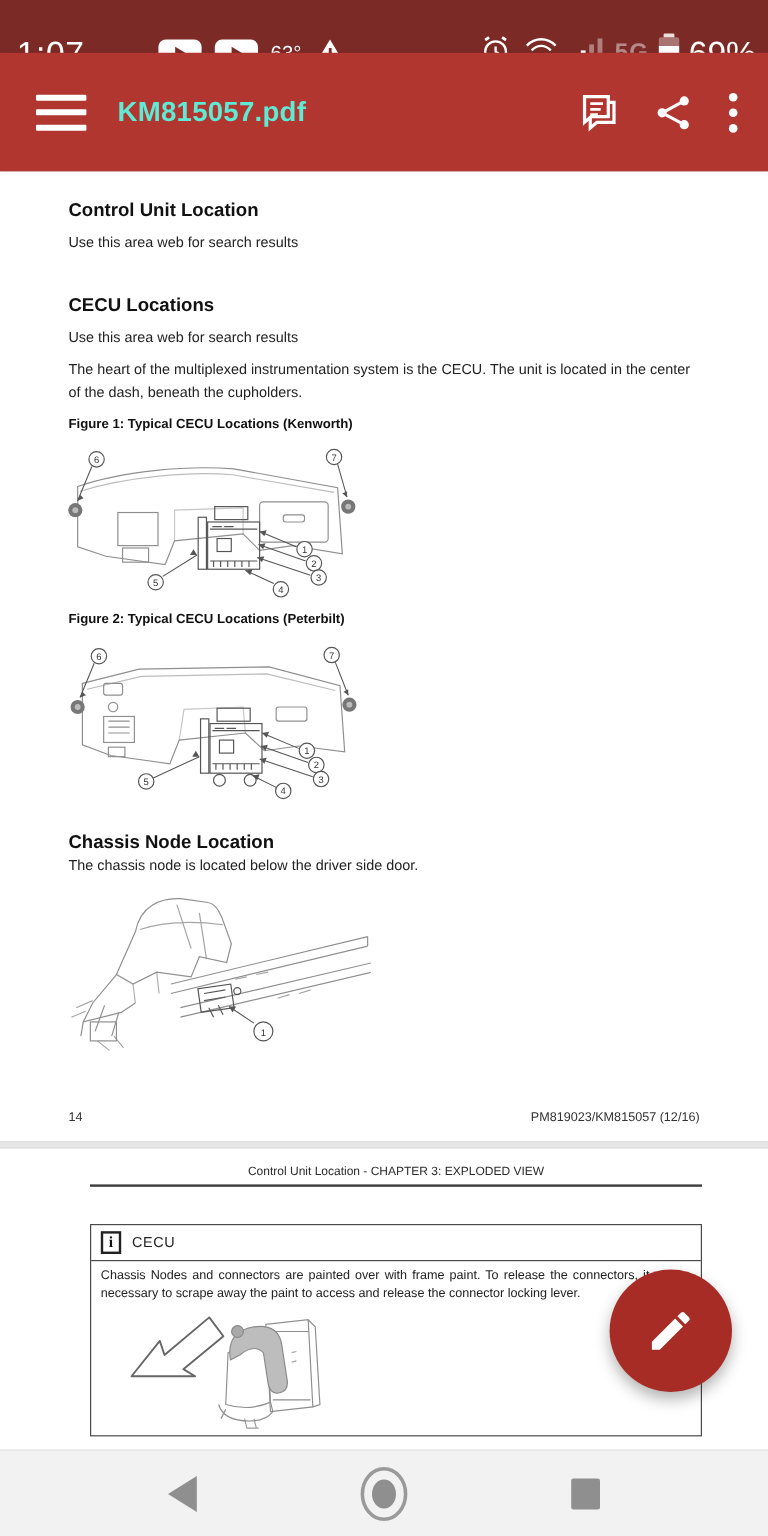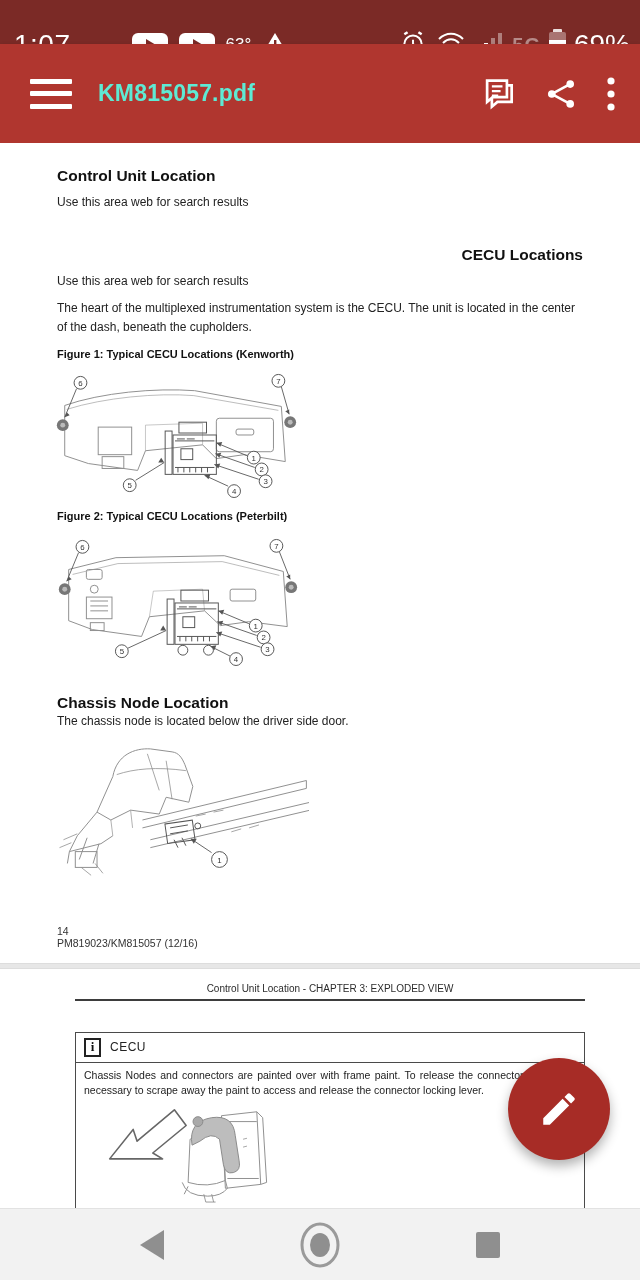--- a/index.html
+++ b/index.html
@@ -37,21 +37,21 @@
   .app-actions svg { display:block; }
 
   
   .doc { position:absolute; top:143px; left:0; width:640px; height:1065px; background:#fff; overflow:hidden; color:#1a1a1a; }
   .page1 { padding:24px 57px 0 57px; }
   .h-sec { font-size:15.5px; font-weight:bold; color:#111; }
   .body-txt { font-size:12px; line-height:1.55; color:#222; }
   .fig-cap { font-size:11px; font-weight:bold; color:#111; }
   .fig-wrap { margin:6px 0 4px -10px; }
   .fig-wrap svg { display:block; }
-  .pg-footer { display:flex; justify-content:space-between; font-size:10.5px; color:#333; margin-top:26px;flex-direction:column; }
+  .pg-footer { display:flex; justify-content:space-between; font-size:10.5px; color:#333; margin-top:26px; }
   .page-gap { width:640px; height:6px; background:#e7e7e7; margin-top:14px; border-top:1px solid #ddd; border-bottom:1px solid #ddd; }
   .page2 { padding:14px 55px 0 75px; }
   .p2-header { text-align:center; font-size:10px; color:#2b2b2b; }
   .p2-rule { border:none; border-top:2px solid #3d3d3d; margin-top:5px; }
   .note-box { margin-top:31px; border:1.5px solid #4a4a4a; height:177px; background:#fff; }
   .note-head { display:flex; align-items:center; gap:9px; padding:5px 8px; border-bottom:1.5px solid #4a4a4a; }
   .note-i { width:17px; height:19px; border:2px solid #222; font-size:13px; font-weight:bold; font-family:"Liberation Serif", serif; display:flex; align-items:center; justify-content:center; color:#111; }
   .note-label { font-size:12px; color:#222; letter-spacing:0.5px; }
   .note-text { font-size:10.5px; line-height:1.45; padding:5px 8px 0 8px; text-align:justify; color:#222; }
   .note-fig { margin:2px 0 0 18px; }
@@ -162,21 +162,21 @@
       </span>
     </div>
   </div>
 
   <div class="doc">
 
     <div class="page1">
       <div class="h-sec">Control Unit Location</div>
       <div class="body-txt" style="margin-top:8px;">Use this area web for search results</div>
 
-      <div class="h-sec" style="margin-top:34px;text-align:right;">CECU Locations</div>
+      <div class="h-sec" style="margin-top:34px;">CECU Locations</div>
       <div class="body-txt" style="margin-top:8px;">Use this area web for search results</div>
       <div class="body-txt" style="margin-top:9px;">The heart of the multiplexed instrumentation system is the CECU. The unit is located in the center of the dash, beneath the cupholders.</div>
 
       <div class="fig-cap" style="margin-top:12px;">Figure 1: Typical CECU Locations (Kenworth)</div>
       <div class="fig-wrap">
         <svg width="256" height="136" viewBox="0 0 260 138">
 
           <path class="lineart" d="M18,40 C55,27 110,22 150,25 L238,41 L242,97 L200,90 L172,94 L158,80 L100,86 L92,106 L42,99 L18,91 Z"></path>
           <path class="lineart" d="M20,44 C58,32 112,27 149,30 L235,45" opacity="0.6"></path>
           <rect class="lineart" x="172" y="53" width="58" height="34" rx="3"></rect>

